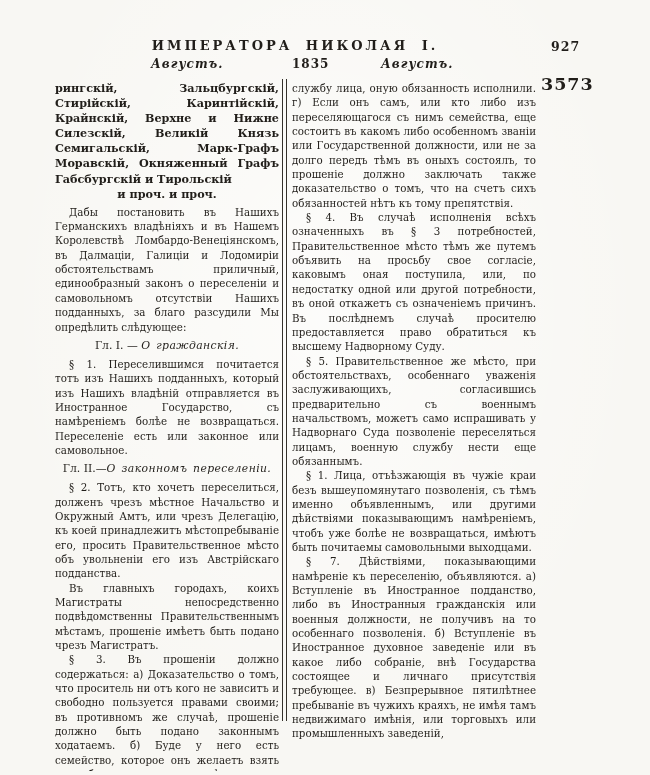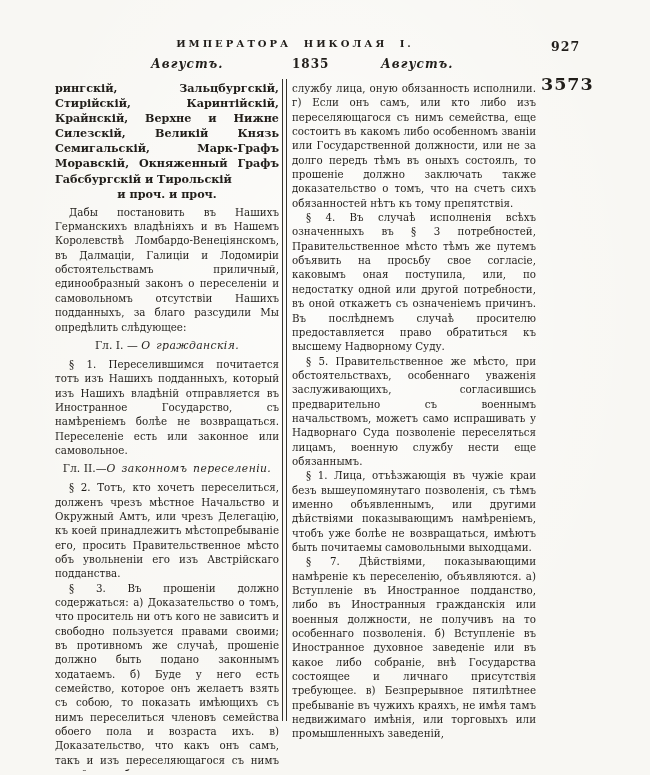--- a/index.html
+++ b/index.html
@@ -10,21 +10,21 @@
     color:#211e1a;
   }
   .page {
     position:relative; width:650px; height:775px; overflow:hidden;
     background:
       radial-gradient(ellipse at 50% 40%, rgba(255,255,255,.65), rgba(0,0,0,0) 70%),
       #f8f7f3;
   }
   .header-title {
     position:absolute; top:38px; left:55px; width:480px;
-    text-align:center; font-weight:bold; font-size:10px;
+    text-align:center; font-weight:bold; font-size:13px;
     letter-spacing:3px; word-spacing:6px; white-space:nowrap;
   }
   .page-number {
     position:absolute; top:39px; left:551px;
     font-weight:bold; font-size:12.5px; letter-spacing:1px;
   }
   .running-heads { position:absolute; top:57px; left:0; width:630px; height:18px;margin-left:29px; }
   .rh-month { position:absolute; font-style:italic; font-weight:bold; font-size:12px; letter-spacing:1px; }
   .rh-left  { left:122px; }
   .rh-year  { position:absolute; left:263px; font-weight:bold; font-size:12px; letter-spacing:1px; }
@@ -75,20 +75,21 @@
   <div class="divider"></div>
 
   <div class="col col-left">
     <p class="title-block">рингскій, Зальцбургскій, Стирійскій, Каринтійскій, Крайнскій, Верхне и Нижне Силезскій, Великій Князь Семигальскій, Марк-Графъ Моравскій, Окняженный Графъ Габсбургскій и Тирольскій</p>
     <p class="title-tail">и проч. и проч.</p>
     <p class="indent">Дабы постановить въ Нашихъ Германскихъ владѣніяхъ и въ Нашемъ Королевствѣ Ломбардо-Венеціянскомъ, въ Далмаціи, Галиціи и Лодомиріи обстоятельствамъ приличный, единообразный законъ о переселеніи и самовольномъ отсутствіи Нашихъ подданныхъ, за благо разсудили Мы опредѣлить слѣдующее:</p>
     <div class="chapter"><span>Гл. I. —</span> <span class="it">О гражданскія.</span></div>
     <p class="indent">§ 1. Переселившимся почитается тотъ изъ Нашихъ подданныхъ, который изъ Нашихъ владѣній отправляется въ Иностранное Государство, съ намѣреніемъ болѣе не возвращаться. Переселеніе есть или законное или самовольное.</p>
     <div class="chapter"><span>Гл. II.—</span><span class="it">О законномъ переселеніи.</span></div>
     <p class="indent">§ 2. Тотъ, кто хочетъ переселиться, долженъ чрезъ мѣстное Начальство и Окружный Амтъ, или чрезъ Делегацію, къ коей принадлежитъ мѣстопребываніе его, просить Правительственное мѣсто объ увольненіи его изъ Австрійскаго подданства.</p>
+    <p class="indent">Въ главныхъ городахъ, коихъ Магистраты непосредственно подвѣдомственны Правительственнымъ мѣстамъ, прошеніе имѣетъ быть подано чрезъ Магистратъ.</p>
     <p class="indent">§ 3. Въ прошеніи должно содержаться: а) Доказательство о томъ, что проситель ни отъ кого не зависитъ и свободно пользуется правами своими; въ противномъ же случаѣ, прошеніе должно быть подано законнымъ ходатаемъ. б) Буде у него есть семейство, которое онъ желаетъ взять съ собою, то показать имѣющихъ съ нимъ переселиться членовъ семейства обоего пола и возраста ихъ. в) Доказательство, что какъ онъ самъ, такъ и изъ переселяющагося съ нимъ семейства, обязанныя нести военную</p>
   </div>
 
   <div class="col col-right">
     <p>службу лица, оную обязанность исполнили. г) Если онъ самъ, или кто либо изъ переселяющагося съ нимъ семейства, еще состоитъ въ какомъ либо особенномъ званіи или Государственной должности, или не за долго передъ тѣмъ въ оныхъ состоялъ, то прошеніе должно заключать также доказательство о томъ, что на счетъ сихъ обязанностей нѣтъ къ тому препятствія.</p>
     <p class="indent">§ 4. Въ случаѣ исполненія всѣхъ означенныхъ въ § 3 потребностей, Правительственное мѣсто тѣмъ же путемъ объявить на просьбу свое согласіе, каковымъ оная поступила, или, по недостатку одной или другой потребности, въ оной откажетъ съ означеніемъ причинъ. Въ послѣднемъ случаѣ просителю предоставляется право обратиться къ высшему Надворному Суду.</p>
     <p class="indent">§ 5. Правительственное же мѣсто, при обстоятельствахъ, особеннаго уваженія заслуживающихъ, согласившись предварительно съ военнымъ начальствомъ, можетъ само испрашивать у Надворнаго Суда позволеніе переселяться лицамъ, военную службу нести еще обязаннымъ.</p>
     <p class="indent">§ 1. Лица, отъѣзжающія въ чужіе краи безъ вышеупомянутаго позволенія, съ тѣмъ именно объявленнымъ, или другими дѣйствіями показывающимъ намѣреніемъ, чтобъ уже болѣе не возвращаться, имѣютъ быть почитаемы самовольными выходцами.</p>
     <p class="indent">§ 7. Дѣйствіями, показывающими намѣреніе къ переселенію, объявляются. а) Вступленіе въ Иностранное подданство, либо въ Иностранныя гражданскія или военныя должности, не получивъ на то особеннаго позволенія. б) Вступленіе въ Иностранное духовное заведеніе или въ какое либо собраніе, внѣ Государства состоящее и личнаго присутствія требующее. в) Безпрерывное пятилѣтнее пребываніе въ чужихъ краяхъ, не имѣя тамъ недвижимаго имѣнія, или торговыхъ или промышленныхъ заведеній,</p>
   </div>

